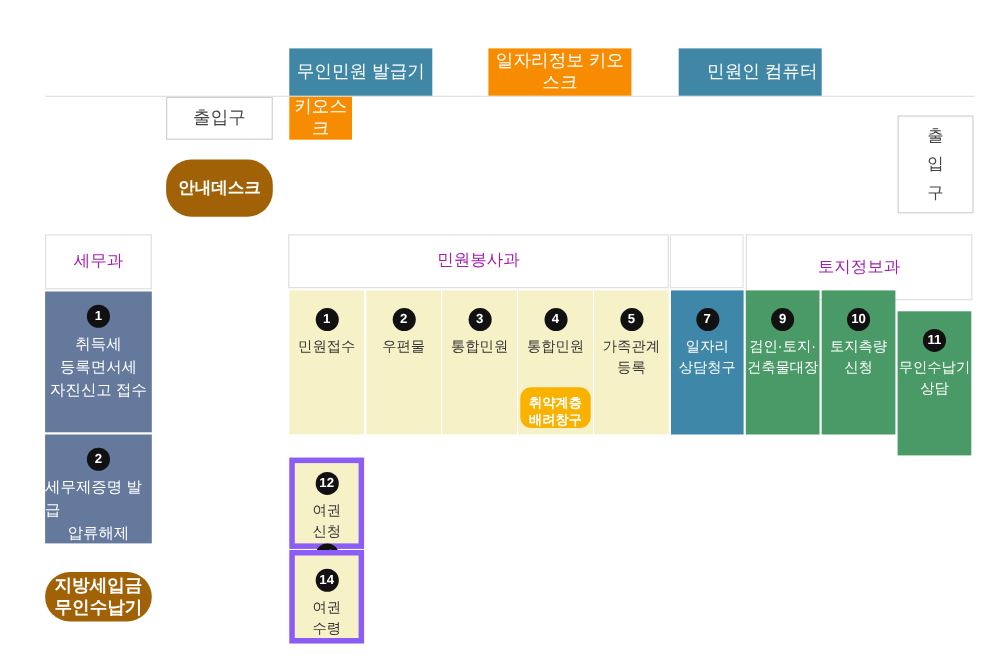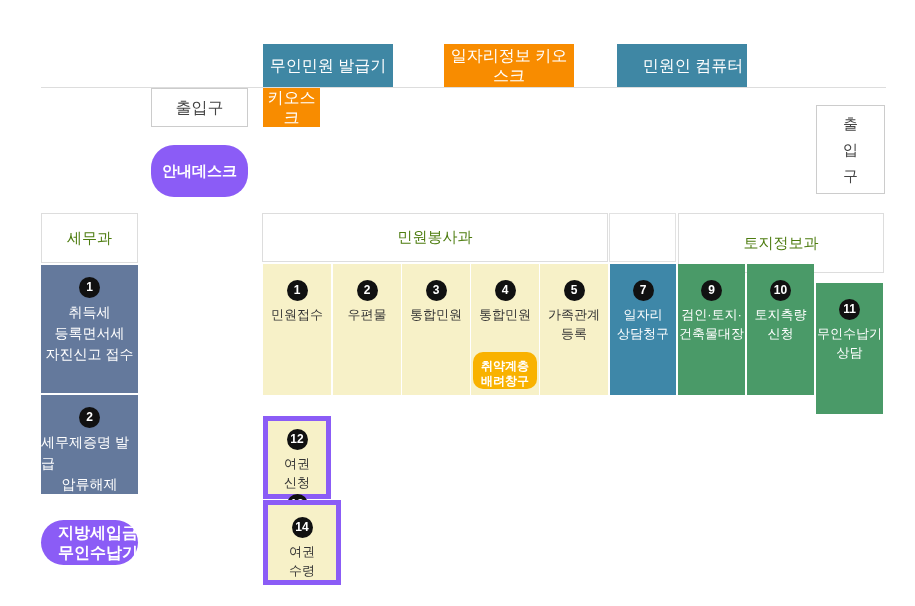--- a/index.html
+++ b/index.html
@@ -1,33 +1,33 @@
 <!DOCTYPE html>
 <html><head>
 <meta charset="utf-8">
 <style>
   html,body{margin:0;padding:0;background:#fff;}
   body{font-family:"Liberation Sans","DejaVu Sans",sans-serif;}
   .stage{position:relative;width:915px;height:606px;background:#fff;overflow:hidden;}
   .box{position:absolute;box-sizing:border-box;display:flex;align-items:center;justify-content:center;text-align:center;font-size:16px;line-height:1.25;}
   .teal{background:#3f87a4;color:#fff;}
   .orange{background:#f88c00;color:#fff;}
-  .lightteal{background:#8b5cf6;color:#fff;font-weight:bold;border-radius:23px;}
+  .lightteal{background:#a16207;color:#fff;font-weight:bold;border-radius:23px;}
   .cream{background:#f7f1c8;color:#333;}
   .green{background:#4a9a68;color:#fff;}
   .blue{background:#3e87a8;color:#fff;}
   .whitebox{background:#fff;border:1px solid #ccc;color:#444;}
   .hline{position:absolute;left:41px;top:87px;width:845px;height:0;border-top:1px solid #ddd;}
   .col{position:absolute;box-sizing:border-box;display:flex;flex-direction:column;align-items:center;padding-top:16px;font-size:13px;line-height:19px;}
   .col .lbl{white-space:nowrap;}
   .num{display:inline-block;min-width:21px;height:21px;border-radius:11px;background:#111;color:#fff;font-size:12px;font-weight:bold;line-height:21px;text-align:center;margin-bottom:4px;padding:0 2px;box-sizing:border-box;}
   .slatecol{position:absolute;box-sizing:border-box;display:flex;flex-direction:column;align-items:center;padding-top:12px;font-size:14px;line-height:21px;color:#fff;background:#64799c;}
   .vbadge{position:absolute;left:2px;top:88px;width:64px;height:37px;border-radius:10px;background:#f9b200;color:#fff;font-weight:bold;font-size:12px;line-height:15px;display:flex;flex-direction:column;align-items:center;justify-content:flex-end;}
   .vertical{flex-direction:column;line-height:26px;font-size:15px;}
-  .hdr{font-size:15px;color:#4d7c0f;border:1px solid #ddd;background:#fff;}
+  .hdr{font-size:15px;color:#a21caf;border:1px solid #ddd;background:#fff;}
   .pp{border:5px solid #8b5cf6;margin-top:19px;}
 </style>
 </head>
 <body>
 
 <div class="stage">
 
   <div class="hline"></div>
 
   <div class="box teal" style="left:263px;top:44px;width:130px;height:43px;">
@@ -64,21 +64,21 @@
     <span class="num">1</span>
     <span class="lbl">취득세</span>
     <span class="lbl">등록면서세</span>
     <span class="lbl">자진신고 접수</span>
   </div>
   <div class="slatecol" style="left:41px;top:395px;width:97px;height:99px;">
     <span class="num">2</span>
     <span class="lbl">세무제증명 발급</span>
     <span class="lbl">압류해제</span>
   </div>
-  <div class="box lightteal" style="left:41px;top:520px;width:97px;height:45px;flex-direction:column;line-height:20px;align-items:flex-end;">
+  <div class="box lightteal" style="left:41px;top:520px;width:97px;height:45px;flex-direction:column;line-height:20px;">
     <span>지방세입금</span>
     <span>무인수납기</span>
   </div>
 
   <div class="box hdr" style="left:262px;top:213px;width:346px;height:49px;">
     <span>민원봉사과</span>
   </div>
 
   <div class="box" style="left:609px;top:213px;width:67px;height:49px;background:#fff;border:1px solid #e2e2e2;"></div>
 
@@ -133,19 +133,19 @@
     <span class="lbl">무인수납기</span>
     <span class="lbl">상담</span>
   </div>
 
   <div class="col cream pp" style="left:263px;top:397px;width:68px;height:83px;padding-top:8px;">
     <span class="num">12</span>
     <span class="lbl">여권</span>
     <span class="lbl">신청</span>
     <span class="num" style="margin-top:2px;margin-bottom:0;">13</span>
   </div>
-  <div class="col cream pp" style="left:263px;top:481px;width:78px;height:85px;padding-top:12px;">
+  <div class="col cream pp" style="left:263px;top:481px;width:68px;height:85px;padding-top:12px;">
     <span class="num">14</span>
     <span class="lbl">여권</span>
     <span class="lbl">수령</span>
   </div>
 
 </div>
 
 </body></html>

